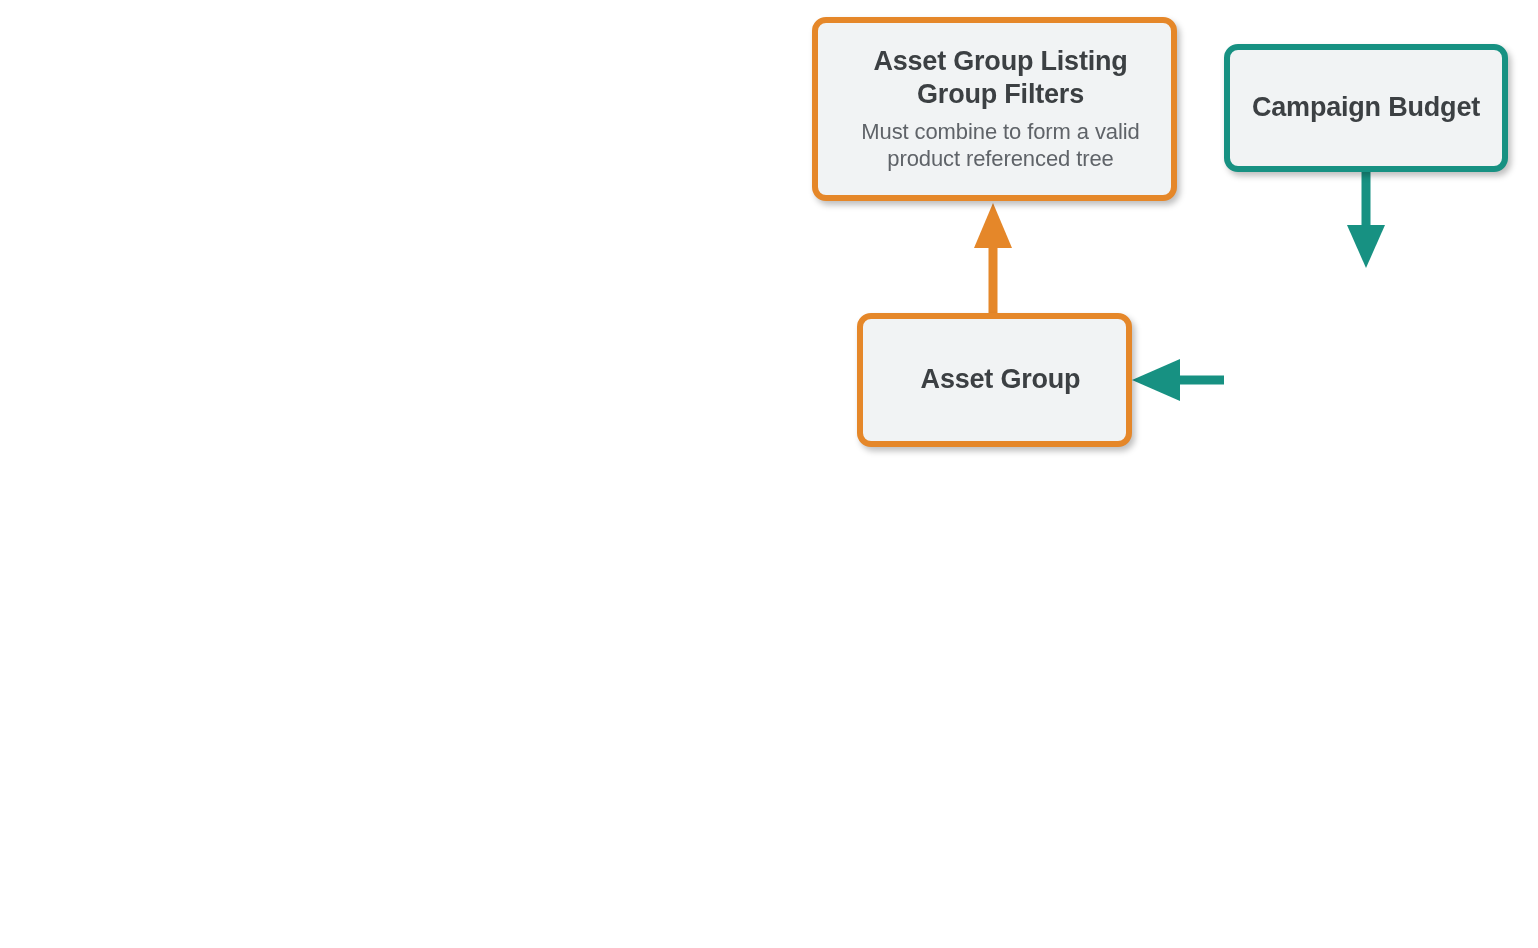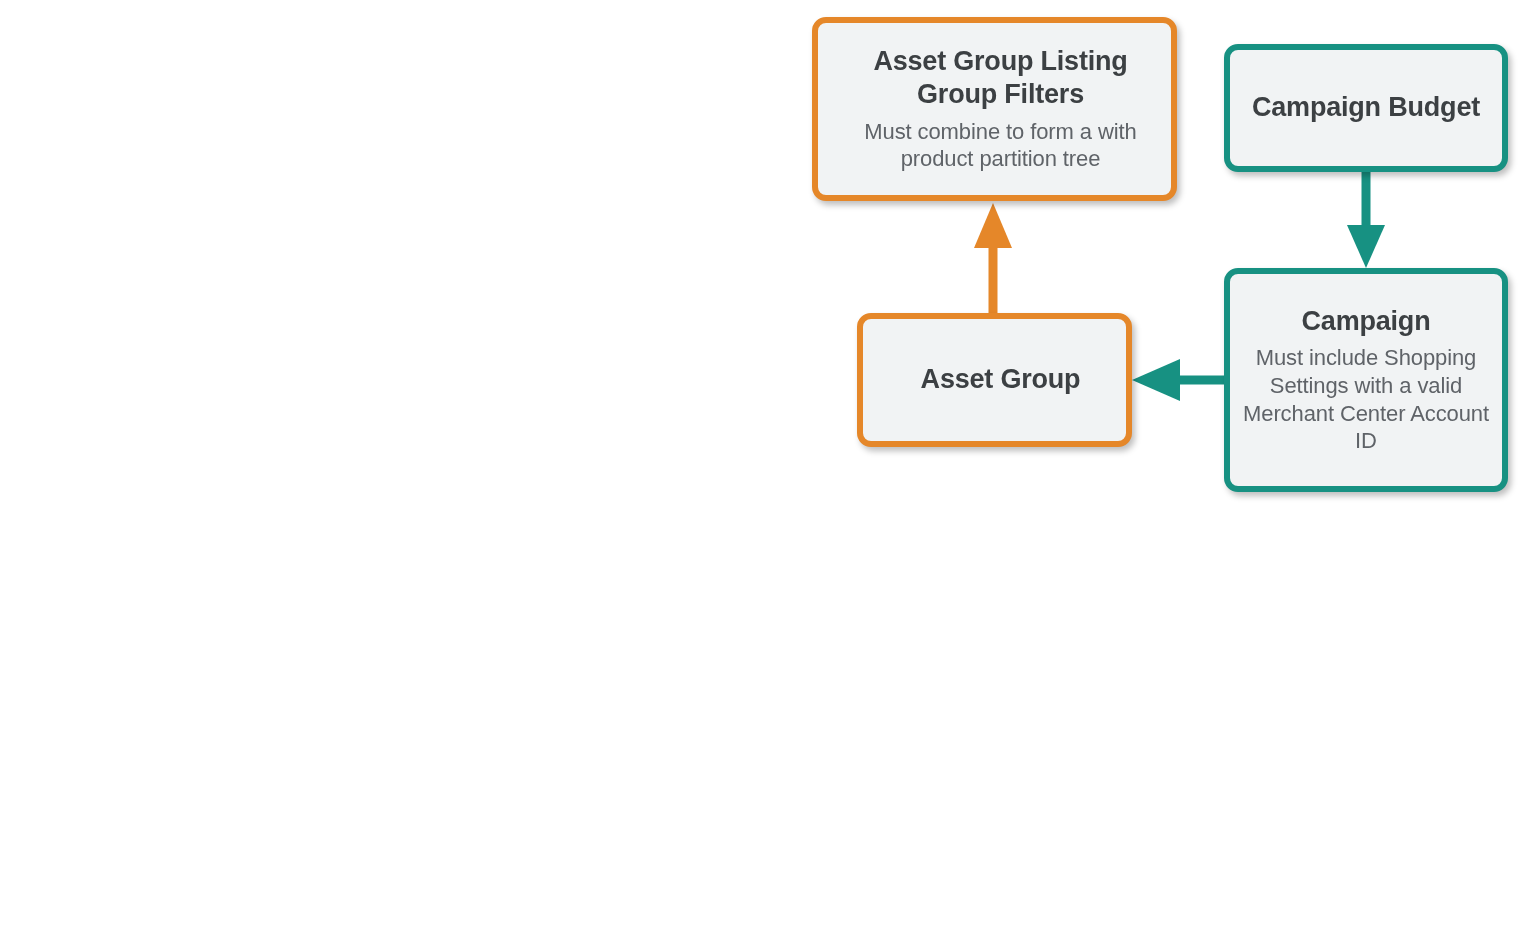--- a/index.html
+++ b/index.html
@@ -114,30 +114,26 @@
     </g>
 
     <g>
       <line x1="1224" y1="380" x2="1180" y2="380" stroke="#179182" stroke-width="9"></line>
       <polygon points="1132,380 1180,359 1180,401" fill="#179182"></polygon>
     </g>
   </svg>
 
   <div class="node orange" id="node-aglgf">
     <div class="node-title">Asset Group Listing Group Filters</div>
-    <div class="node-desc">Must combine to form a with product partition tree</div>
+    <div class="node-desc">Must combine to form a valid product referenced tree</div>
   </div>
 
   <div class="node orange" id="node-asset-group">
     <div class="node-title">Asset Group</div>
   </div>
 
   <div class="node teal" id="node-campaign-budget">
     <div class="node-title">Campaign Budget</div>
   </div>
 
-  <div class="node teal" id="node-campaign">
-    <div class="node-title">Campaign</div>
-    <div class="node-desc">Must include Shopping Settings with a valid Merchant Center Account ID</div>
-  </div>
 
 
 </div>
 
 </body></html>

